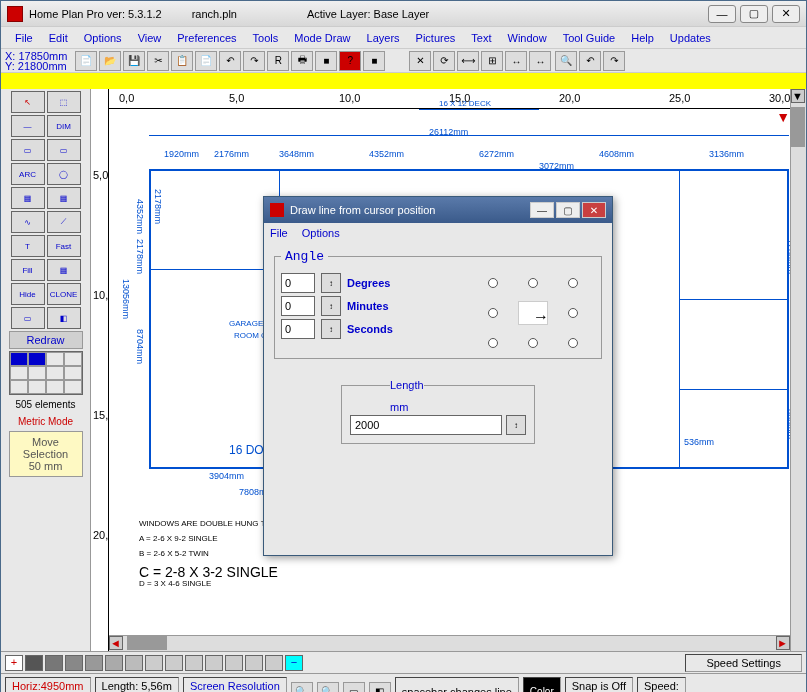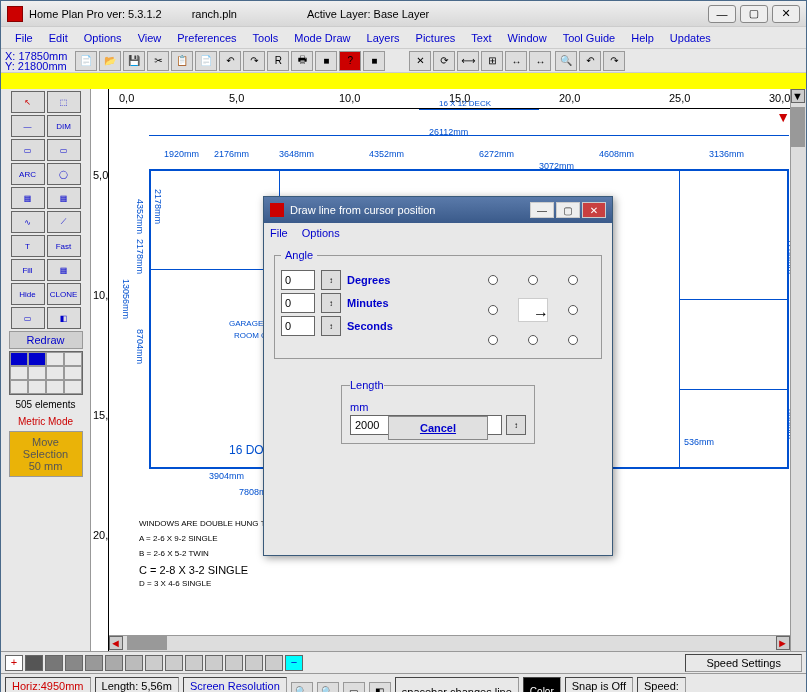--- a/index.html
+++ b/index.html
@@ -20,21 +20,21 @@
 .ruler-h { height: 20px; background: #fff; border-bottom: 1px solid #000; position: relative; font-size: 9px; }
 .ruler-h span { position: absolute; top: 3px; }
 .main { display: flex; height: 562px; position: relative; }
 .leftpanel { width: 90px; background: #e8e8e8; border-right: 1px solid #999; display: flex; flex-direction: column; align-items: center; padding: 2px; gap: 2px; }
 .toolrow { display: flex; gap: 2px; }
 .toolbtn { width: 34px; height: 22px; border: 1px solid #666; background: #ddd; display: flex; align-items: center; justify-content: center; font-size: 8px; color: #00c; }
 .redraw { width: 74px; text-align: center; color: #0000cc; border: 1px solid #999; padding: 2px; background: #d0d0d0; }
 .colorgrid { width: 74px; display: grid; grid-template-columns: repeat(4,1fr); grid-template-rows: repeat(3,14px); border: 1px solid #666; }
 .colorgrid div { border: 1px solid #999; }
 .infotxt { font-size: 10px; padding: 2px; }
-.movesection { width: 74px; border: 1px solid #999; background: #eab308; text-align: center; padding: 4px; font-size: 10px; color: #555; }
+.movesection { width: 74px; border: 1px solid #999; background: #fef9c3; text-align: center; padding: 4px; font-size: 10px; color: #555; }
 .canvas { flex: 1; background: #fff; position: relative; overflow: hidden; }
 .blueprint { position: absolute; top: 10px; left: 30px; right: 6px; height: 460px; }
 .bp-line { position: absolute; background: #0050d0; }
 .bp-text { position: absolute; color: #0050d0; font-size: 9px; }
 .ruler-v { width: 18px; background: #fff; border-right: 1px solid #000; position: relative; font-size: 9px; }
 .ruler-v span { position: absolute; left: 2px; }
 .scrollbar-h { height: 16px; background: #ddd; border-top: 1px solid #999; position: relative; }
 .scroll-arrow { position: absolute; width: 14px; height: 14px; border: 1px solid #666; background: #ccc; top: 0; }
 .scroll-thumb { position: absolute; height: 14px; width: 40px; background: #999; top: 0; left: 18px; }
 .scrollbar-v { width: 16px; background: #ddd; border-left: 1px solid #999; position: relative; }
@@ -48,30 +48,30 @@
 .dialog { position: absolute; top: 195px; left: 262px; width: 350px; height: 360px; background: #e8e8e8; border: 1px solid #3a5a7a; box-shadow: 2px 2px 8px rgba(0,0,0,.4); }
 .dialog .dtitle { height: 26px; background: linear-gradient(#5a7aaa,#3a5a8a); color: #fff; display: flex; align-items: center; padding: 0 6px; font-size: 12px; }
 .dialog .dtitle .icon { width: 14px; height: 14px; background: #c00; margin-right: 6px; }
 .dialog .dtitle .spacer { flex: 1; }
 .dialog .dbtn { width: 24px; height: 16px; border: 1px solid #ccc; background: #eee; margin-left: 2px; display: flex; align-items: center; justify-content: center; color: #333; font-size: 10px; }
 .dialog .dbtn.close { background: #c94040; color: #fff; }
 .dmenu { height: 20px; padding: 0 6px; display: flex; align-items: center; }
 .dmenu span { color: #0000cc; margin-right: 14px; cursor: pointer; }
 .dbody { padding: 6px 10px; position: relative; }
 .fieldset { border: 1px solid #999; padding: 6px; margin-bottom: 10px; position: relative; }
-.fieldset legend { color: #0000cc; padding: 0 4px; font-size: 11px; }
+.fieldset legend { color: #0000cc; padding: 0 4px; font-size: 13px; font-family: Liberation Mono, monospace; }
 .row { display: flex; align-items: center; gap: 6px; margin: 3px 0; }
 .numinput { width: 34px; height: 20px; border: 1px solid #666; background: #fff; padding: 0 3px; font-size: 11px; }
 .stepper { width: 20px; height: 20px; border: 1px solid #666; background: #ddd; font-size: 8px; display: flex; align-items: center; justify-content: center; }
 .unit { color: #0000cc; font-weight: bold; }
 .radiogrid { position: absolute; top: 4px; right: 8px; display: grid; grid-template-columns: repeat(3, 40px); grid-template-rows: repeat(3, 30px); align-items: center; justify-items: center; }
 .radio { width: 10px; height: 10px; border: 1px solid #555; border-radius: 50%; background: #fff; }
 .arrow { position: absolute; right: 52px; top: 42px; font-size: 16px; color: #000; }
 .lenbox { border: 1px solid #999; padding: 8px; width: 160px; margin: 20px auto 0; }
-.lenbox .lbl { color: #0000cc; margin-bottom: 2px; }
+.lenbox .lbl { color: #0000cc; margin-bottom: 2px; margin-left: 40px; }
 .lenrow { display: flex; gap: 4px; }
 .leninput { flex: 1; border: 1px solid #666; height: 20px; padding: 0 4px; }
 .dbtns { position: absolute; bottom: 10px; left: 0; right: 0; display: flex; justify-content: center; gap: 16px; }
 .dlgbutton { width: 100px; height: 24px; border: 1px solid #888; background: #e0e0e0; color: #0000cc; font-weight: bold; text-decoration: underline; display: flex; align-items: center; justify-content: center; cursor: pointer; }
 .red-arrow { position: absolute; font-size: 14px; color: #c00; }
 </style>
 </head>
 <body>
 
 <div class="window">
@@ -267,21 +267,21 @@
 
         <div class="bp-line" style="top:70px;left:140px;width:1px;height:298px"></div>
         <div class="bp-line" style="top:170px;left:10px;width:130px;height:1px"></div>
         <div class="bp-line" style="top:70px;left:540px;width:1px;height:298px"></div>
         <div class="bp-line" style="top:200px;left:540px;width:108px;height:1px"></div>
         <div class="bp-line" style="top:290px;left:540px;width:108px;height:1px"></div>
 
         <div class="bp-text" style="top:420px;left:0;color:#000;font-size:8px">WINDOWS ARE DOUBLE HUNG TILT</div>
         <div class="bp-text" style="top:435px;left:0;color:#000;font-size:8px">A = 2-6 X 9-2 SINGLE</div>
         <div class="bp-text" style="top:450px;left:0;color:#000;font-size:8px">B = 2-6 X 5-2 TWIN</div>
-        <div class="bp-text" style="top:465px;left:0;color:#000;font-size:11px">C = 2-8 X 3-2 SINGLE</div>
+        <div class="bp-text" style="top:465px;left:0;color:#000;font-size:14px">C = 2-8 X 3-2 SINGLE</div>
         <div class="bp-text" style="top:480px;left:0;color:#000;font-size:8px">D = 3 X 4-6 SINGLE</div>
         <div class="bp-text" style="top:450px;left:250px;color:#000;font-size:8px">time: 11:05:55 am</div>
       </div>
 
       <div class="scrollbar-h" style="position:absolute;bottom:0;left:0;right:0">
         <div class="scroll-arrow" style="left:0;color:#c00">◄</div>
         <div class="scroll-thumb"></div>
         <div class="scroll-arrow" style="right:0;color:#c00">►</div>
       </div>
     </div>
@@ -392,18 +392,17 @@
       <fieldset class="lenbox">
         <legend class="lbl">Length</legend>
         <div class="lbl">mm</div>
         <div class="lenrow">
           <input class="leninput" value="2000" style="">
           <div class="stepper">↕</div>
         </div>
       </fieldset>
 
       <div class="dbtns">
-        <div class="dlgbutton">Cancel</div>
       </div>
     </div>
   </div>
 
 </div>
 
 </body></html>

